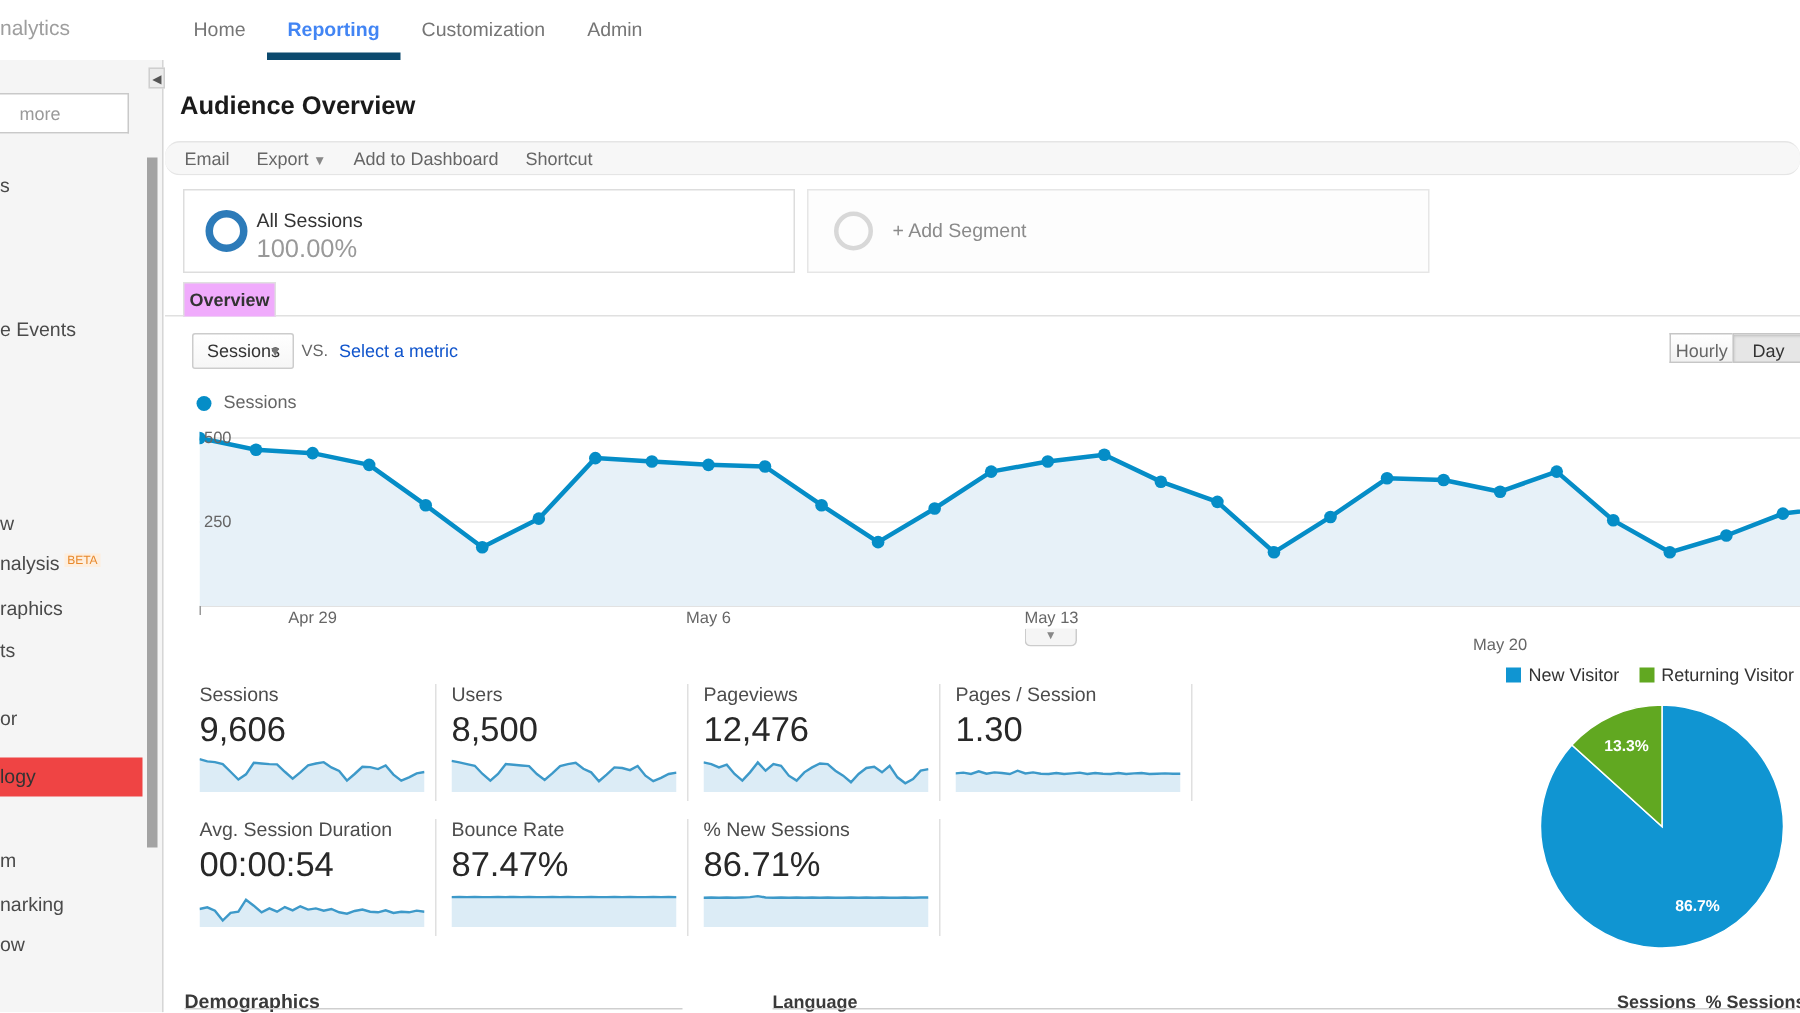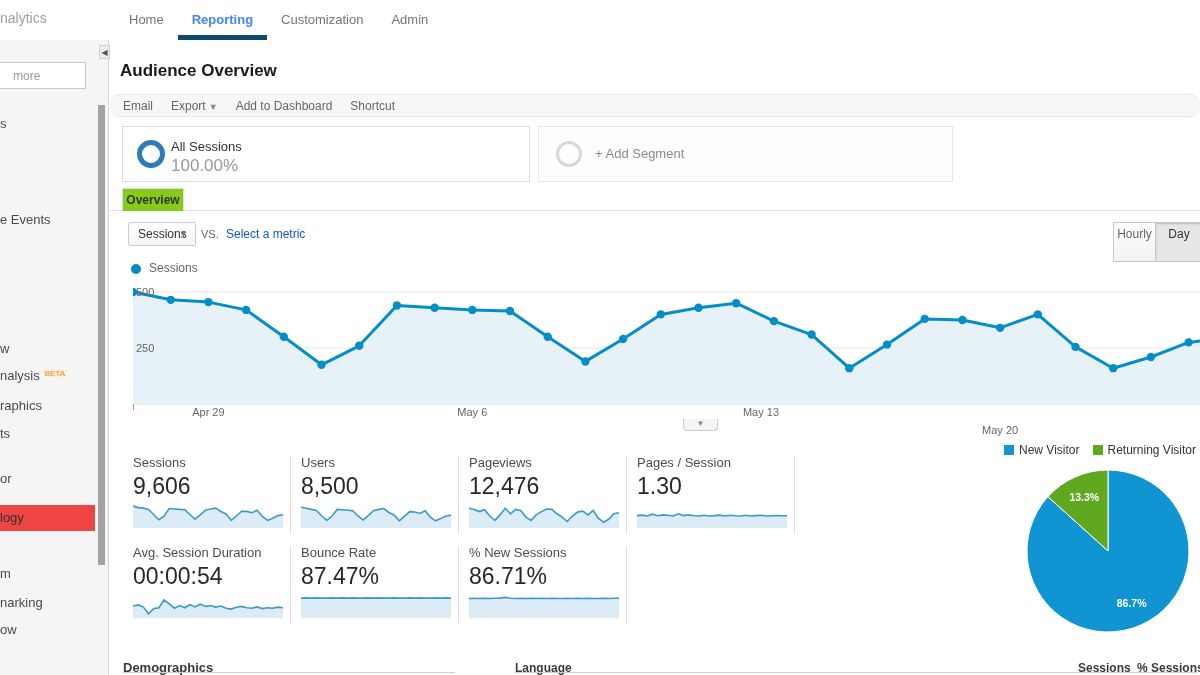--- a/index.html
+++ b/index.html
@@ -29,27 +29,27 @@
   .seg-box{position:absolute;top:126px;height:56px;background:#fff;border:1px solid #ddd;box-sizing:border-box;cursor:pointer;}
   .seg-all{left:122px;width:408px;}
   .seg-add{left:538px;width:415px;border-color:#e6e6e6;background:#fdfdfd;}
   .seg-donut{position:absolute;left:14px;top:13px;width:28px;height:28px;border:5px solid #2d7bb9;border-radius:50%;box-sizing:border-box;background:#fff;}
   .seg-name{position:absolute;left:48px;top:12px;font-size:13px;color:#333;}
   .seg-pct{position:absolute;left:48px;top:29px;font-size:17px;color:#999;}
   .seg-circle{position:absolute;left:17px;top:14px;width:26px;height:26px;border:3px solid #d8d8d8;border-radius:50%;box-sizing:border-box;}
   .seg-add-label{position:absolute;left:56px;top:19px;font-size:13px;color:#8a8a8a;}
   
   .tabline{position:absolute;left:110px;top:210px;width:1090px;height:1px;background:#e0e0e0;}
-  .tab{position:absolute;left:122px;top:188px;width:62px;height:23px;background:#84cc16;border:1px solid #e0e0e0;border-bottom:none;box-sizing:border-box;font-size:12px;font-weight:bold;color:#333;text-align:center;line-height:22px;z-index:2;cursor:pointer;}
+  .tab{position:absolute;left:122px;top:188px;width:62px;height:23px;background:#f0abfc;border:1px solid #e0e0e0;border-bottom:none;box-sizing:border-box;font-size:12px;font-weight:bold;color:#333;text-align:center;line-height:22px;z-index:2;cursor:pointer;}
   
   .dropdown{position:absolute;left:128px;top:222px;width:68px;height:24px;border:1px solid #ccc;border-radius:2px;background:linear-gradient(#fff,#f6f6f6);box-sizing:border-box;font-size:12px;color:#333;line-height:22px;padding-left:9px;cursor:pointer;}
   .dropdown .dd-caret{position:absolute;right:7px;top:0;font-size:9px;color:#777;}
   .vs{position:absolute;left:201px;top:228px;font-size:11px;color:#666;}
   .metric-link{position:absolute;left:226px;top:227px;font-size:12px;color:#1155cc;cursor:pointer;}
-  .gran{position:absolute;top:222px;height:40px;box-sizing:border-box;font-size:12px;text-align:center;line-height:22px;border:1px solid #c6c6c6;cursor:pointer;}
+  .gran{position:absolute;top:222px;height:20px;box-sizing:border-box;font-size:12px;text-align:center;line-height:22px;border:1px solid #c6c6c6;cursor:pointer;}
   .gran.hourly{left:1113px;width:42px;background:linear-gradient(#fff,#f1f1f1);color:#666;border-right:none;}
   .gran.day{left:1155px;width:48px;background:#e6e6e6;color:#333;box-shadow:inset 0 1px 2px rgba(0,0,0,.18);}
   
   .legend-dot{position:absolute;left:131px;top:264px;width:10px;height:10px;border-radius:50%;background:#058dc7;}
   .legend-label{position:absolute;left:149px;top:261px;font-size:12px;color:#666;}
   .main-chart{position:absolute;left:133px;top:285px;}
   .ylab{position:absolute;left:136px;font-size:11px;color:#666;z-index:2;}
   .xlab{position:absolute;top:406px;width:50px;text-align:center;font-size:11px;color:#666;}
   .xtick{position:absolute;left:133px;top:404px;width:1px;height:6px;background:#999;}
   .chart-handle{position:absolute;left:683px;top:419px;width:35px;height:12px;background:#f5f5f5;border:1px solid #ccc;border-top:none;border-radius:0 0 4px 4px;box-sizing:border-box;text-align:center;font-size:8px;line-height:9px;color:#888;cursor:pointer;}
@@ -175,21 +175,21 @@
       <circle cx="942.5000000000001" cy="61.88" r="4.2" fill="#058dc7"></circle>
       <circle cx="980.2" cy="83.16" r="4.2" fill="#058dc7"></circle>
       <circle cx="1017.9000000000001" cy="71.96" r="4.2" fill="#058dc7"></circle>
       <circle cx="1055.6000000000001" cy="57.4" r="4.2" fill="#058dc7"></circle>
     </svg>
   <div id="axis-labels">
       <div class="ylab" style="top: 342px;">250</div>
       <div class="ylab" style="top: 286px;">500</div>
       <div class="xlab" style="left: 183.4px;">Apr 29</div>
       <div class="xlab" style="left: 447.3px;">May 6</div>
-      <div class="xlab" style="left: 736px;">May 13</div>
+      <div class="xlab" style="left: 676px;">May 13</div>
       <div class="xlab" style="left: 975.1px; margin-top: 18px;">May 20</div>
     </div>
   <div class="xtick"></div>
   <div class="chart-handle">▼</div>
 
   <div id="cards">
       <div class="card" style="left: 133px; top: 455px;">
         <div class="c-label">Sessions</div>
         <div class="c-value">9,606</div>
         <svg width="150" height="26">

